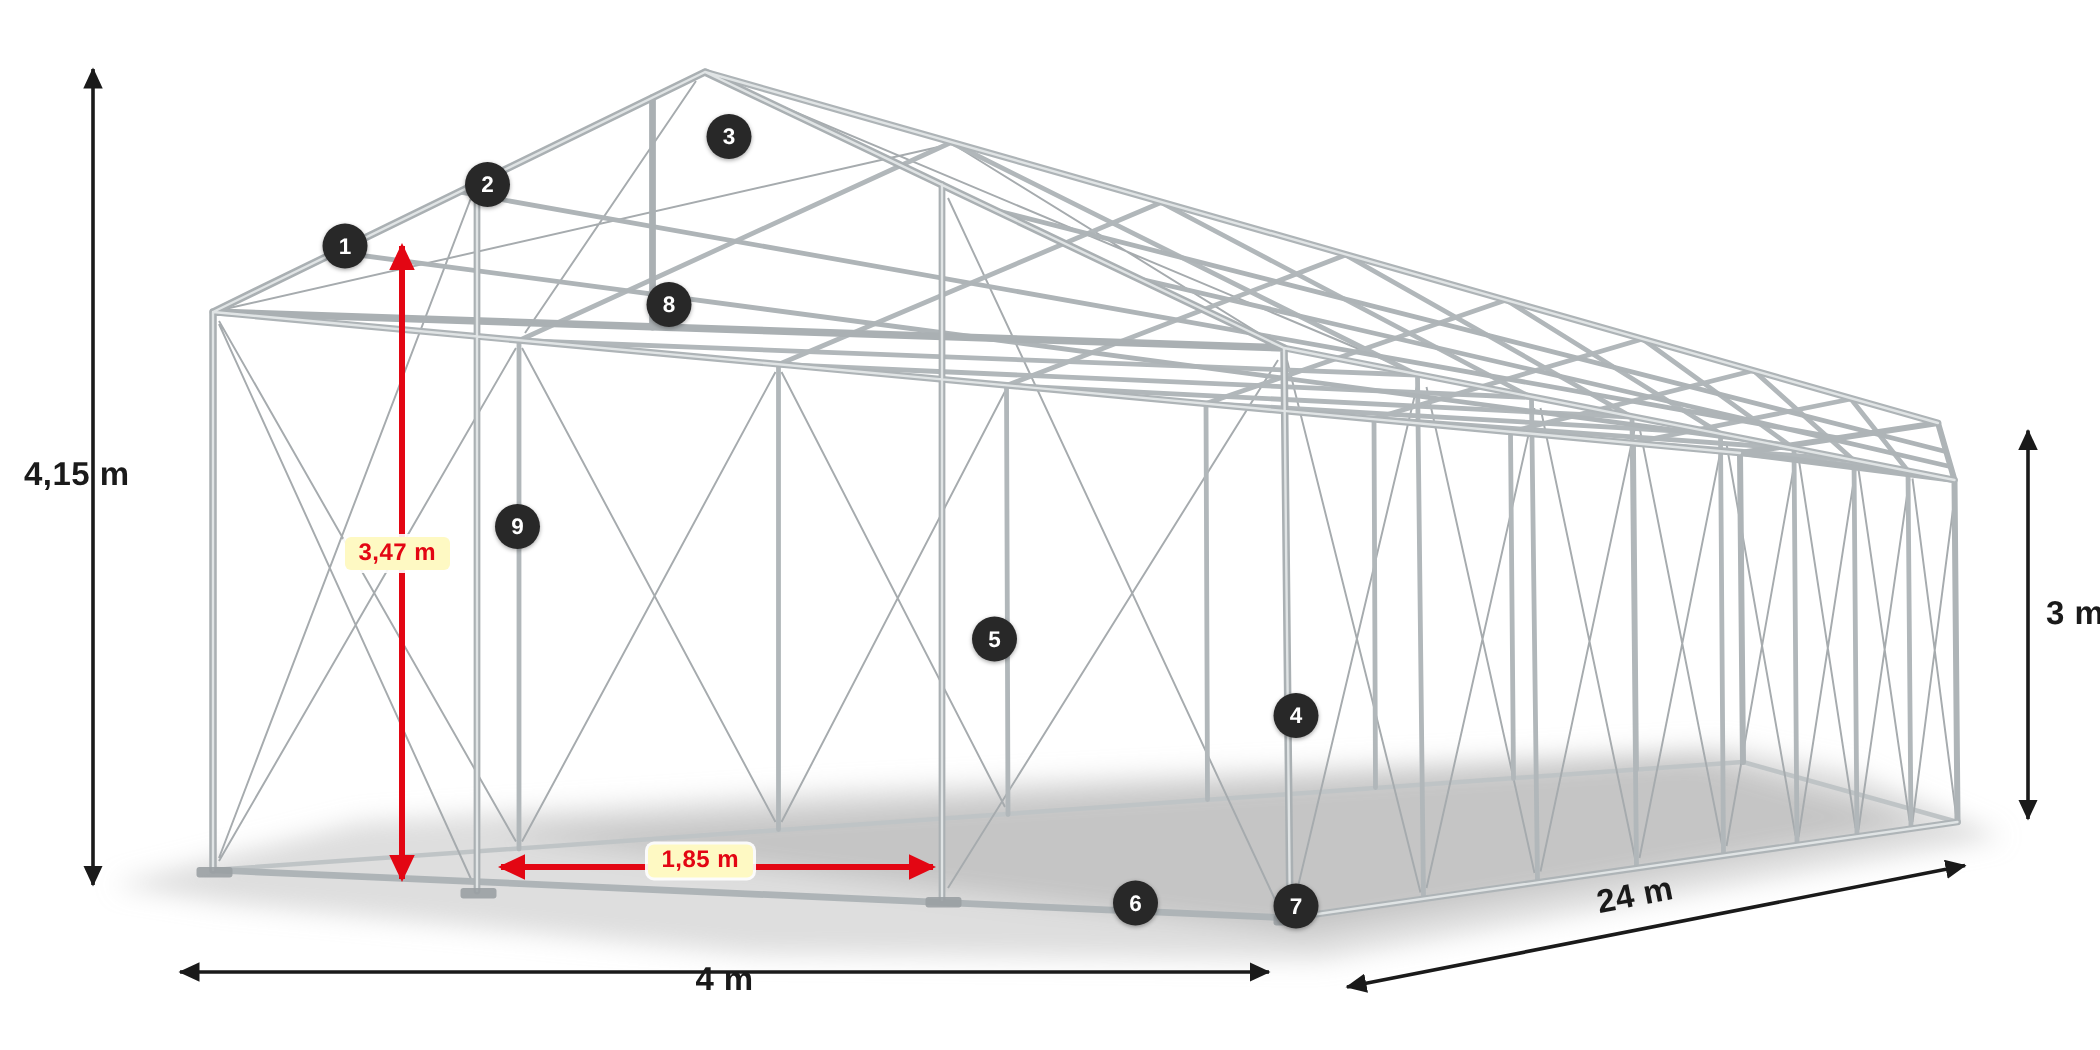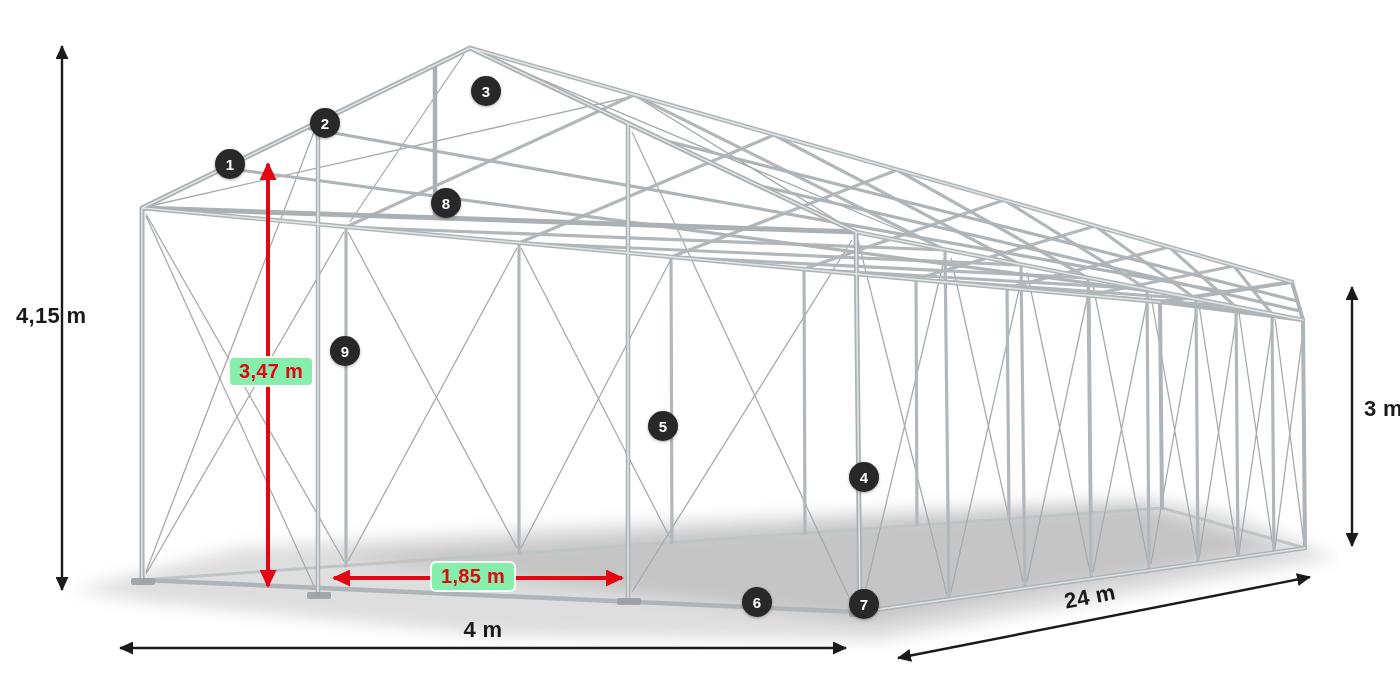--- a/index.html
+++ b/index.html
@@ -23,24 +23,24 @@
   .dim-label {
     position: absolute;
     font-weight: bold;
     font-size: 22px;
     color: #1a1a1a;
     white-space: nowrap;
     letter-spacing: 0.3px;
   }
   .dim-label.red {
     color: #e30613;
-    background: #86efac;
+    background: #fef9c3;
     padding: 2px 9px;
     border-radius: 4px;
-    font-size: 20px;
+    font-size: 16px;
     box-shadow: 0 0 0 2px rgba(255,255,255,0.9);
     text-align: center;
   }
   .dim-label.center {
     text-align: center;
   }
   .marker-badge {
     position: absolute;
     width: 30px;
     height: 30px;
@@ -157,21 +157,21 @@
     <g stroke="#e30613" stroke-width="4" fill="none">
       <line x1="268" y1="164" x2="268" y2="586" marker-start="url(#arrR)" marker-end="url(#arrR)"></line>
       <line x1="334" y1="578" x2="622" y2="578" marker-start="url(#arrR)" marker-end="url(#arrR)"></line>
     </g>
   </svg>
 
   <div class="dim-label" style="left:16px; top:303px;">4,15 m</div>
 
   <div class="dim-label" style="left:1364px; top:396px;">3 m</div>
 
-  <div class="dim-label center" style="left:418px; top:617px; width:130px;text-align:center;">4 m</div>
+  <div class="dim-label center" style="left:418px; top:640px; width:130px;text-align:center;">4 m</div>
 
   <div class="dim-label center" style="left:1030px; top:584px; width:120px; transform:rotate(-11deg);">24 m</div>
 
   <div class="dim-label red" style="left:230px; top:358px;">3,47 m</div>
 
   <div class="dim-label red" style="left:432px; top:563px;">1,85 m</div>
 
   <div class="marker-badge" style="left:215px; top:149px;">1</div>
   <div class="marker-badge" style="left:310px; top:108px;">2</div>
   <div class="marker-badge" style="left:471px; top:76px;">3</div>

